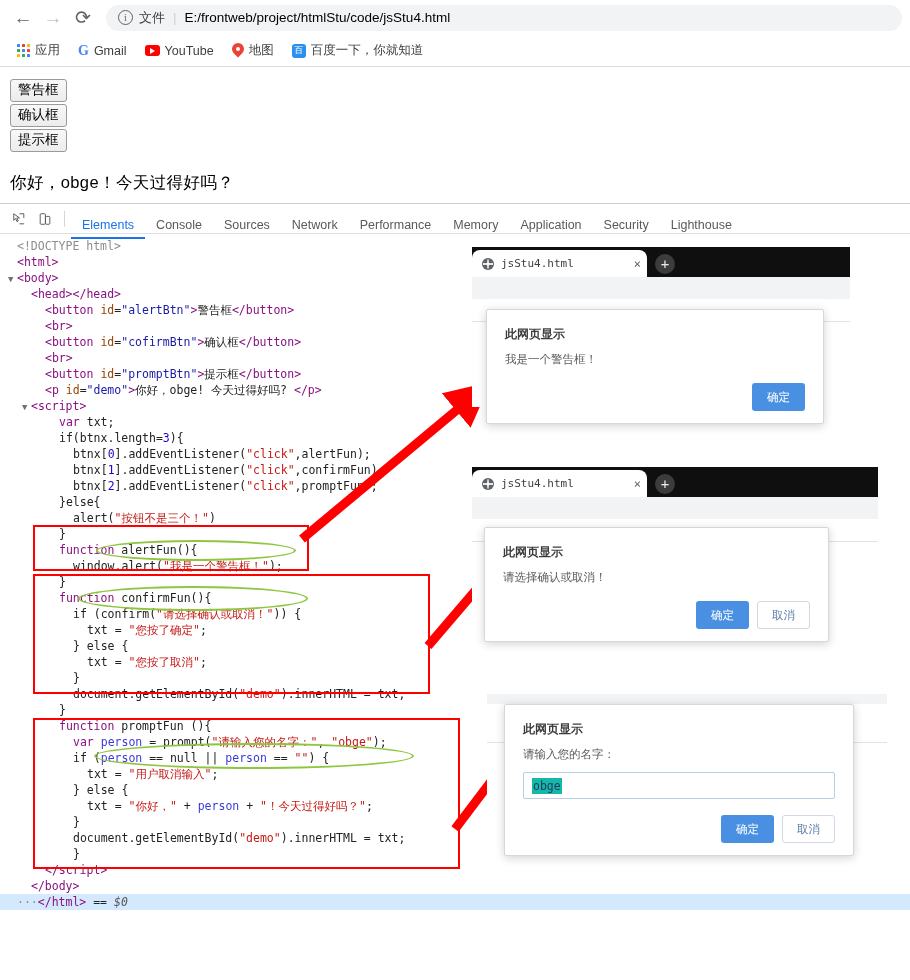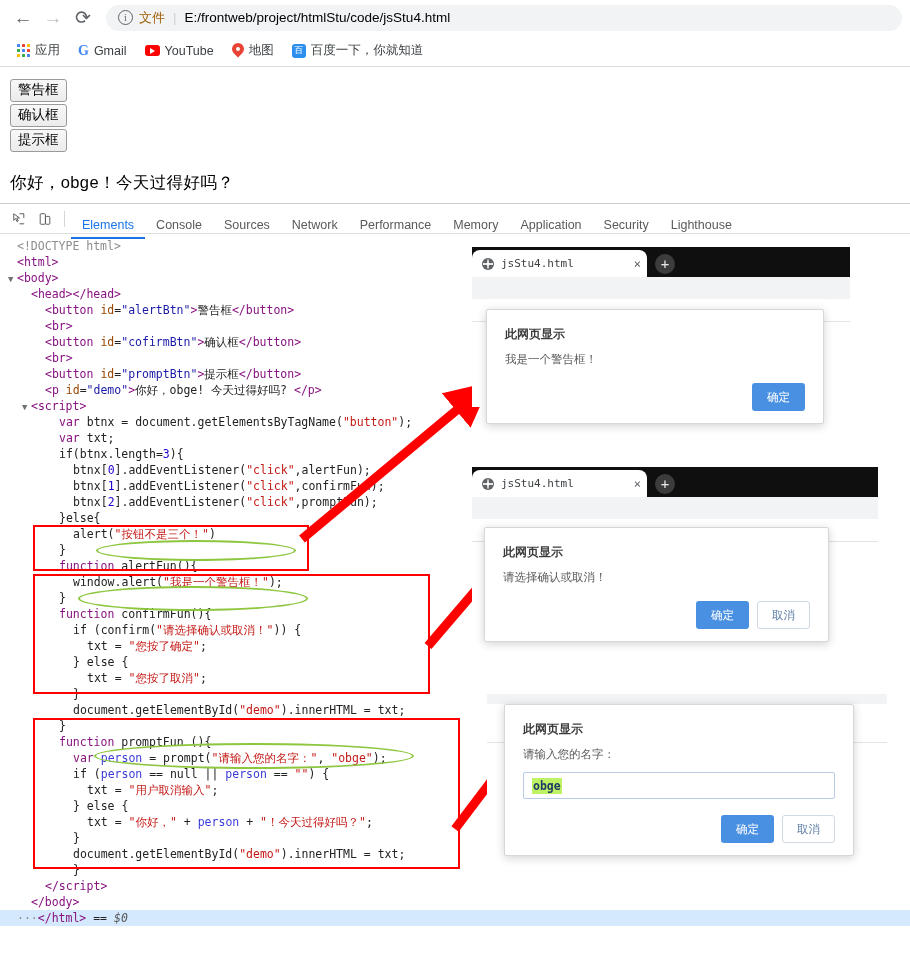--- a/index.html
+++ b/index.html
@@ -26,21 +26,21 @@
   .omnibox {
     flex:1; height:26px; margin-left:8px; background:#f1f3f4; border-radius:13px;
     display:flex; align-items:center; padding:0 12px; font-size:13.5px; color:#202124;
   }
   .omni-info {
     width:15px;height:15px;border:1.3px solid #5f6368;border-radius:50%;
     display:inline-flex;align-items:center;justify-content:center;
     font-size:10px;color:#5f6368;font-style:normal;margin-right:6px;flex:none;
     font-family:"Liberation Serif",serif;
   }
-  .omni-scheme { color:#a16207; font-size:13px; }
+  .omni-scheme { color:#404040; font-size:13px; }
   .omni-sep { color:#cdd1d5; margin:0 8px; }
   .omni-url { color:#000000; font-size:13.5px; }
 
   .bookmarks-bar {
     height:32px; display:flex; align-items:center; padding:0 10px; gap:4px;
     border-bottom:1px solid #dadce0; background:#ffffff;
   }
   .bm { display:flex; align-items:center; gap:5px; padding:3px 7px; border-radius:4px;
         font-size:12.5px; color:#3c4043; cursor:pointer; white-space:nowrap; }
   .apps-grid { display:grid; grid-template-columns:repeat(3,3px); grid-template-rows:repeat(3,3px);
@@ -138,21 +138,21 @@
   .dlg-btn {
     min-width:48px; padding:5px 14px; font-size:11.5px; border-radius:3px; cursor:pointer;
     text-align:center; border:1px solid transparent;
   }
   .dlg-btn.primary { background:#4a90e2; color:#fff; }
   .dlg-btn.secondary { background:#fff; color:#5f7fa8; border-color:#cfd8e3; }
   .dlg-input {
     margin-top:10px; width:100%; height:27px; border:1px solid #b9cce6; border-radius:2px;
     display:flex; align-items:center; padding:0 8px;
   }
-  .dlg-input span { background:#bef264; color:#1f3c63; font-size:11.5px; font-weight:bold; padding:0 1px; }
+  .dlg-input span { background:#14b8a6; color:#1f3c63; font-size:11.5px; font-weight:normal; padding:0 1px; }
   .pg-rule { height:1px; background:#e3e3e3; }
 </style>
 </head>
 <body>
 
 <div class="browser-toolbar">
   <div class="nav-btn">←</div>
   <div class="nav-btn disabled">→</div>
   <div class="nav-btn">⟳</div>
   <div class="omnibox">
@@ -235,21 +235,20 @@
         <div class="cl"><span style="display:inline-block;width:0px"></span><span class="arw"></span><span class="tg">&lt;html&gt;</span></div>
         <div class="cl"><span style="display:inline-block;width:0px"></span><span class="arw">▼</span><span class="tg">&lt;body&gt;</span></div>
         <div class="cl"><span style="display:inline-block;width:14px"></span><span class="arw"></span><span class="tg">&lt;head&gt;&lt;/head&gt;</span></div>
         <div class="cl"><span style="display:inline-block;width:28px"></span><span class="arw"></span><span class="tg">&lt;button</span> <span class="an">id</span>=<span class="av">"alertBtn"</span><span class="tg">&gt;</span><span class="tx">警告框</span><span class="tg">&lt;/button&gt;</span></div>
         <div class="cl"><span style="display:inline-block;width:28px"></span><span class="arw"></span><span class="tg">&lt;br&gt;</span></div>
         <div class="cl"><span style="display:inline-block;width:28px"></span><span class="arw"></span><span class="tg">&lt;button</span> <span class="an">id</span>=<span class="av">"cofirmBtn"</span><span class="tg">&gt;</span><span class="tx">确认框</span><span class="tg">&lt;/button&gt;</span></div>
         <div class="cl"><span style="display:inline-block;width:28px"></span><span class="arw"></span><span class="tg">&lt;br&gt;</span></div>
         <div class="cl"><span style="display:inline-block;width:28px"></span><span class="arw"></span><span class="tg">&lt;button</span> <span class="an">id</span>=<span class="av">"promptBtn"</span><span class="tg">&gt;</span><span class="tx">提示框</span><span class="tg">&lt;/button&gt;</span></div>
         <div class="cl"><span style="display:inline-block;width:28px"></span><span class="arw"></span><span class="tg">&lt;p</span> <span class="an">id</span>=<span class="av">"demo"</span><span class="tg">&gt;</span><span class="tx">你好，obge! 今天过得好吗? </span><span class="tg">&lt;/p&gt;</span></div>
         <div class="cl"><span style="display:inline-block;width:14px"></span><span class="arw">▼</span><span class="tg">&lt;script&gt;</span></div>
-        <div class="cl"><span style="display:inline-block;width:42px"></span><span class="arw"></span><span class="kw">var</span> btnx = document.getElementsByTagName(<span class="str">"button"</span>);</div>
         <div class="cl"><span style="display:inline-block;width:42px"></span><span class="arw"></span><span class="kw">var</span> txt;</div>
         <div class="cl"><span style="display:inline-block;width:42px"></span><span class="arw"></span>if(btnx.length=<span class="num">3</span>){</div>
         <div class="cl"><span style="display:inline-block;width:56px"></span><span class="arw"></span>btnx[<span class="num">0</span>].addEventListener(<span class="str">"click"</span>,alertFun);</div>
         <div class="cl"><span style="display:inline-block;width:56px"></span><span class="arw"></span>btnx[<span class="num">1</span>].addEventListener(<span class="str">"click"</span>,confirmFun);</div>
         <div class="cl"><span style="display:inline-block;width:56px"></span><span class="arw"></span>btnx[<span class="num">2</span>].addEventListener(<span class="str">"click"</span>,promptFun);</div>
         <div class="cl"><span style="display:inline-block;width:42px"></span><span class="arw"></span>}else{</div>
         <div class="cl"><span style="display:inline-block;width:56px"></span><span class="arw"></span>alert(<span class="str">"按钮不是三个！"</span>)</div>
         <div class="cl"><span style="display:inline-block;width:42px"></span><span class="arw"></span>}</div>
         <div class="cl"><span style="display:inline-block;width:42px"></span><span class="arw"></span><span class="kw">function</span> alertFun(){</div>
         <div class="cl"><span style="display:inline-block;width:56px"></span><span class="arw"></span>window.alert(<span class="str">"我是一个警告框！"</span>);</div>

